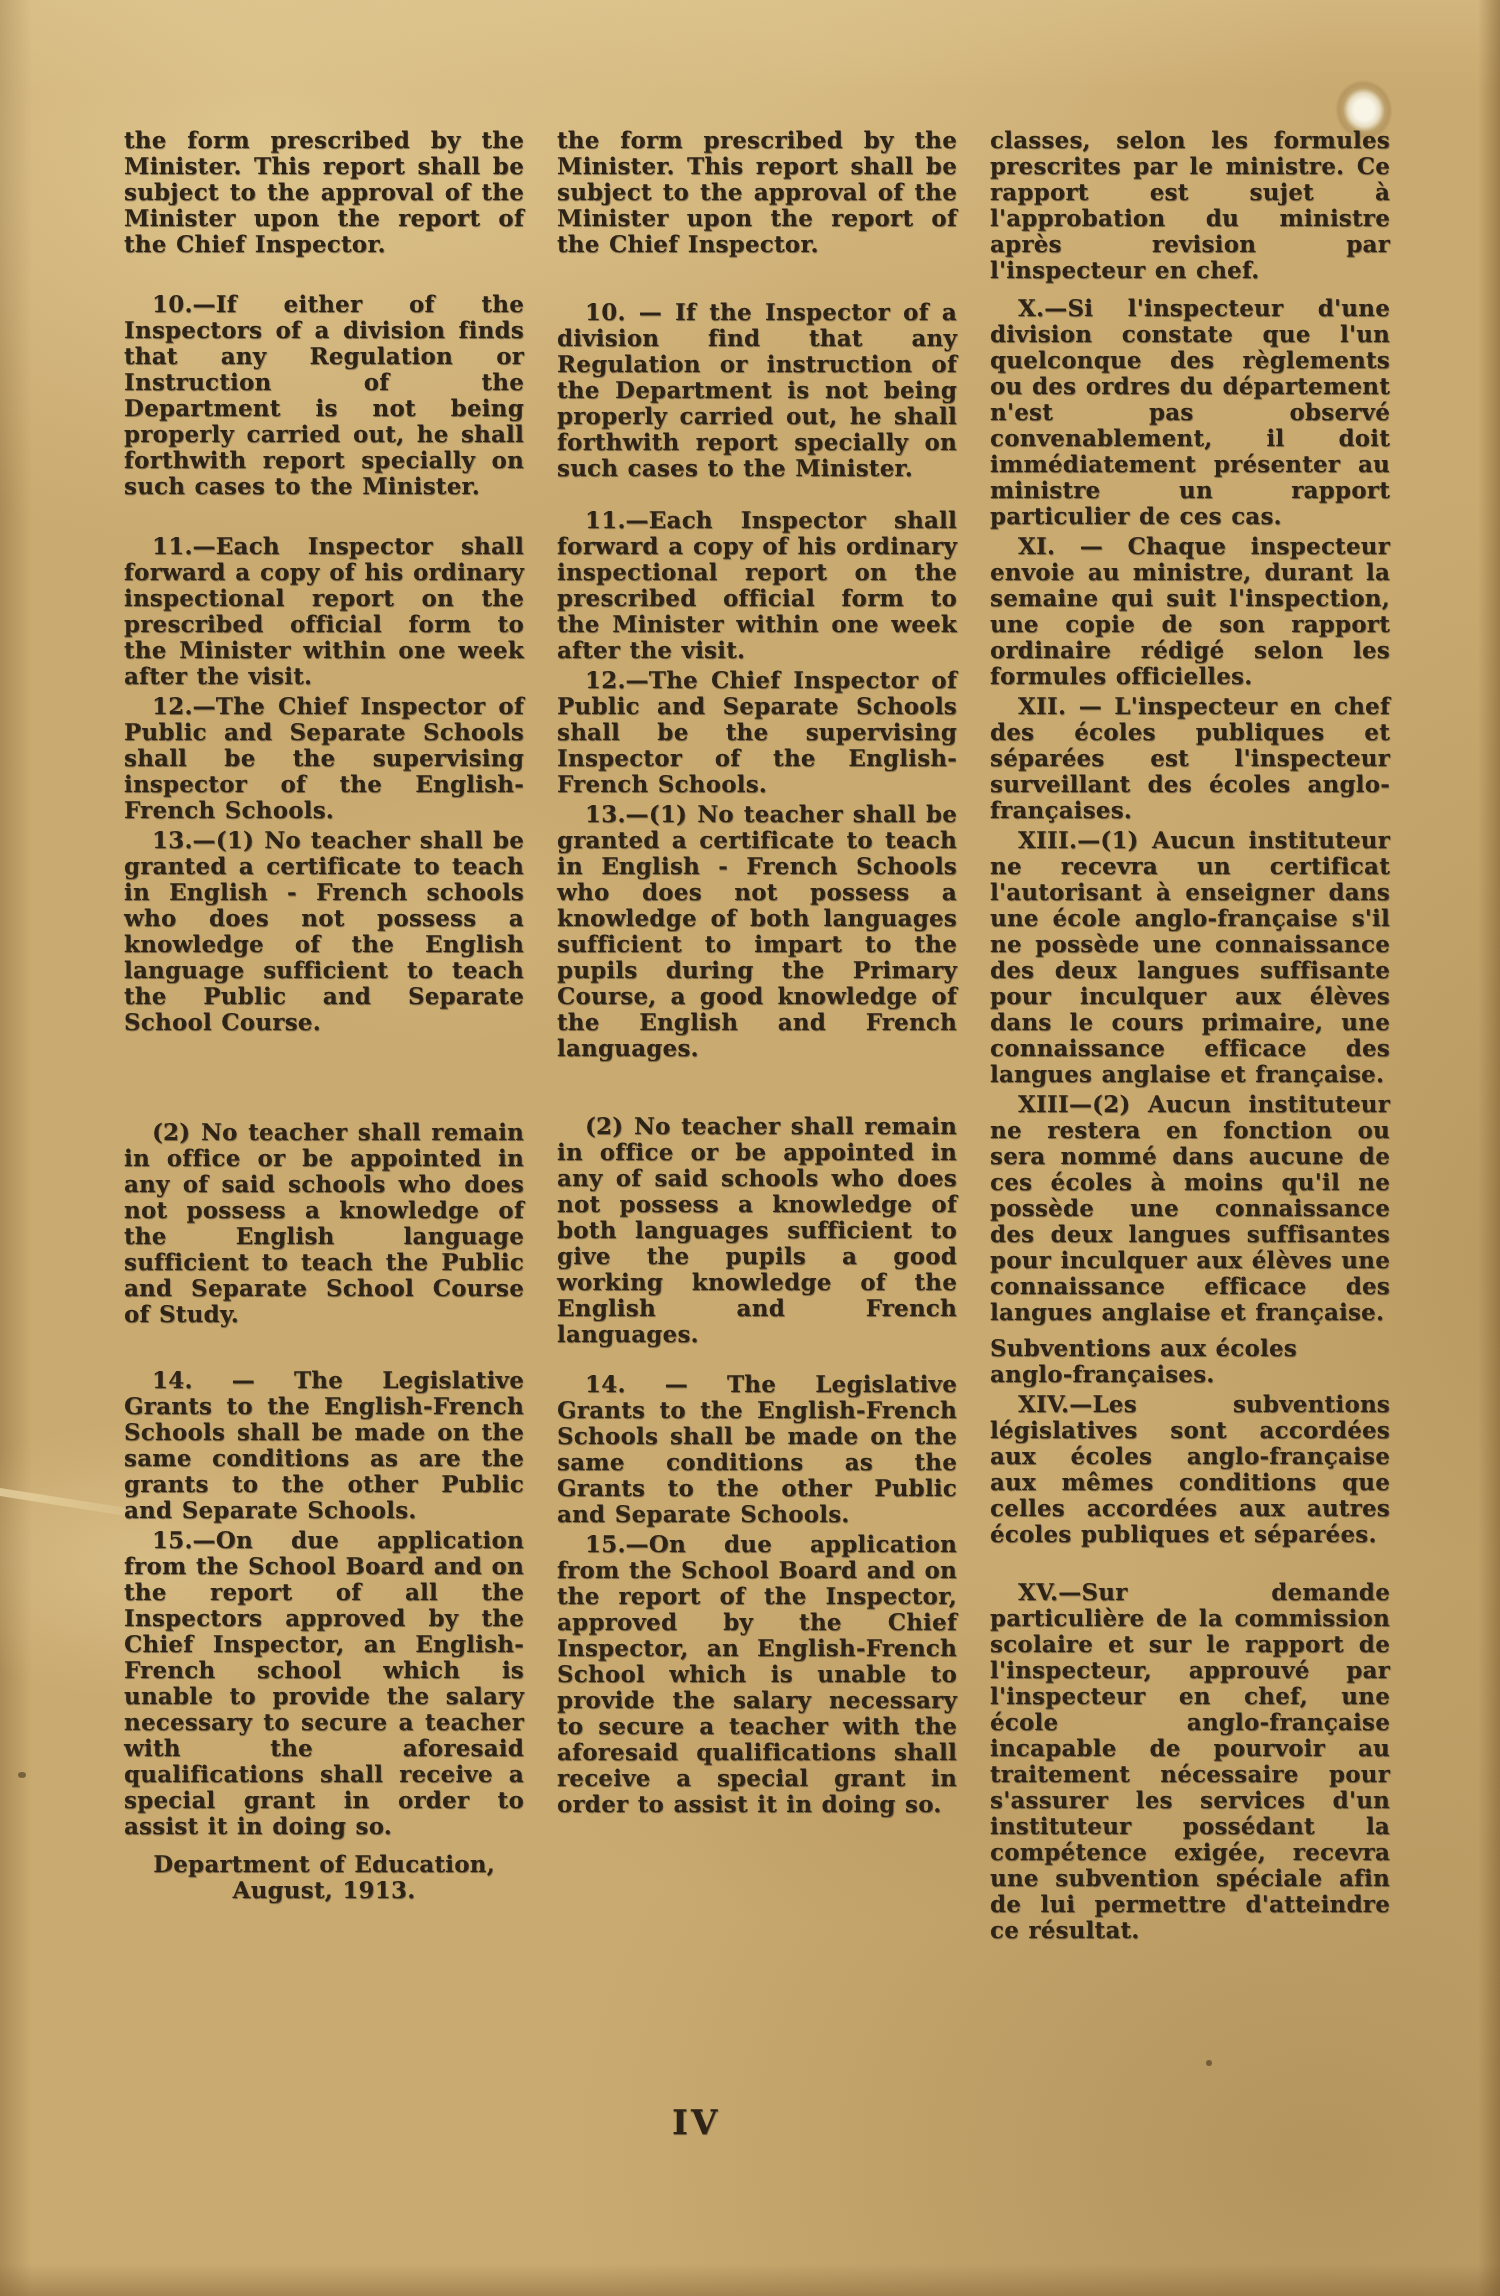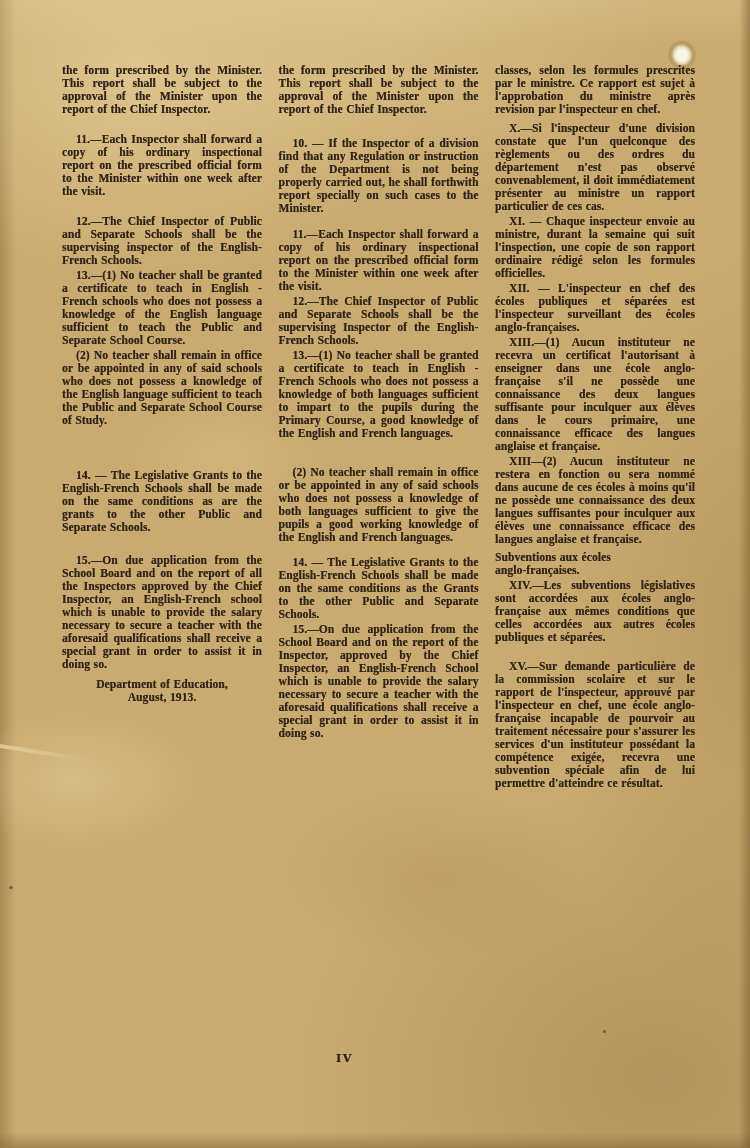--- a/index.html
+++ b/index.html
@@ -38,21 +38,21 @@
     position:absolute;left:62px;top:64px;width:633px;
     display:flex;justify-content:space-between;
   }
   .col{flex:0 0 200px;width:200px;}
   .item{
     margin:0;
     font-size:11.5px;line-height:13px;font-weight:700;
     text-align:justify;
     letter-spacing:0.1px;word-spacing:0.6px;
     text-shadow:0.3px 0.3px 0.45px rgba(46,35,23,0.55);
-    hyphens:auto;font-family:Liberation Serif, serif;-webkit-hyphens:auto;
+    hyphens:auto;-webkit-hyphens:auto;
   }
   .item+.item{margin-top:2px;}
   .item.indent{text-indent:14px;}
   .item.heading{
     text-align:left;white-space:pre-line;text-indent:0;
     margin-top:18px;margin-bottom:2px;
   }
   .item.signature{
     text-align:center;white-space:pre-line;text-indent:0;margin-top:7px;
   }
@@ -65,36 +65,37 @@
   .col[data-col="1"] .item:nth-child(2){margin-top:21px;}
   .col[data-col="1"] .item:nth-child(3){margin-top:13px;}
   .col[data-col="1"] .item:nth-child(6){margin-top:26px;}
   .col[data-col="1"] .item:nth-child(7){margin-top:12px;}
   .col[data-col="1"] .item:nth-child(9){margin-top:16px;}
   .col[data-col="2"] .item:nth-child(2){margin-top:6px;}
   .col[data-col="2"] .item:nth-child(7){margin-top:5px;}
   .col[data-col="2"] .item:nth-child(9){margin-top:16px;}
   .page-number{
     position:absolute;left:336px;top:1052px;
-    font-size:11px;font-weight:700;letter-spacing:1.5px;
+    font-size:17px;font-weight:700;letter-spacing:1.5px;
     text-shadow:0.3px 0.3px 0.5px rgba(46,35,23,0.6);
   }
 </style>
 </head>
 <body>
 
 <div class="page">
   <div class="hole"></div>
   <div class="crease"></div>
   <div class="fleck" style="left:9px;top:886px;"></div>
   <div class="fleck" style="left:603px;top:1030px;width:3px;height:3px;"></div>
 
   <div class="columns">
     <div class="col" data-col="0" lang="en">
         <p class="item para">the form prescribed by the Minister.  This report shall be subject to the approval of the Minister upon the report of the Chief Inspector.</p>
+        <p class="item para indent">10.—If either of the Inspectors of a division finds that any Regulation or Instruction of the Department is not being properly carried out, he shall forthwith report specially on such cases to the Minister.</p>
         <p class="item para indent">11.—Each Inspector shall forward a copy of his ordinary inspectional report on the prescribed official form to the Minister within one week after the visit.</p>
         <p class="item para indent">12.—The Chief Inspector of Public and Separate Schools shall be the supervising inspector of the English-French Schools.</p>
         <p class="item para indent">13.—(1) No teacher shall be granted a certificate to teach in English - French schools who does not possess a knowledge of the English language sufficient to teach the Public and Separate School Course.</p>
         <p class="item para indent">(2) No teacher shall remain in office or be appointed in any of said schools who does not possess a knowledge of the English language sufficient to teach the Public and Separate School Course of Study.</p>
         <p class="item para indent">14. — The Legislative Grants to the English-French Schools shall be made on the same conditions as are the grants to the other Public and Separate Schools.</p>
         <p class="item para indent">15.—On due application from the School Board and on the report of all the Inspectors approved by the Chief Inspector, an English-French school which is unable to provide the salary necessary to secure a teacher with the aforesaid qualifications shall receive a special grant in order to assist it in doing so.</p>
         <p class="item signature">Department of Education,
 August, 1913.</p>
       </div>
     <div class="col" data-col="1" lang="en">

